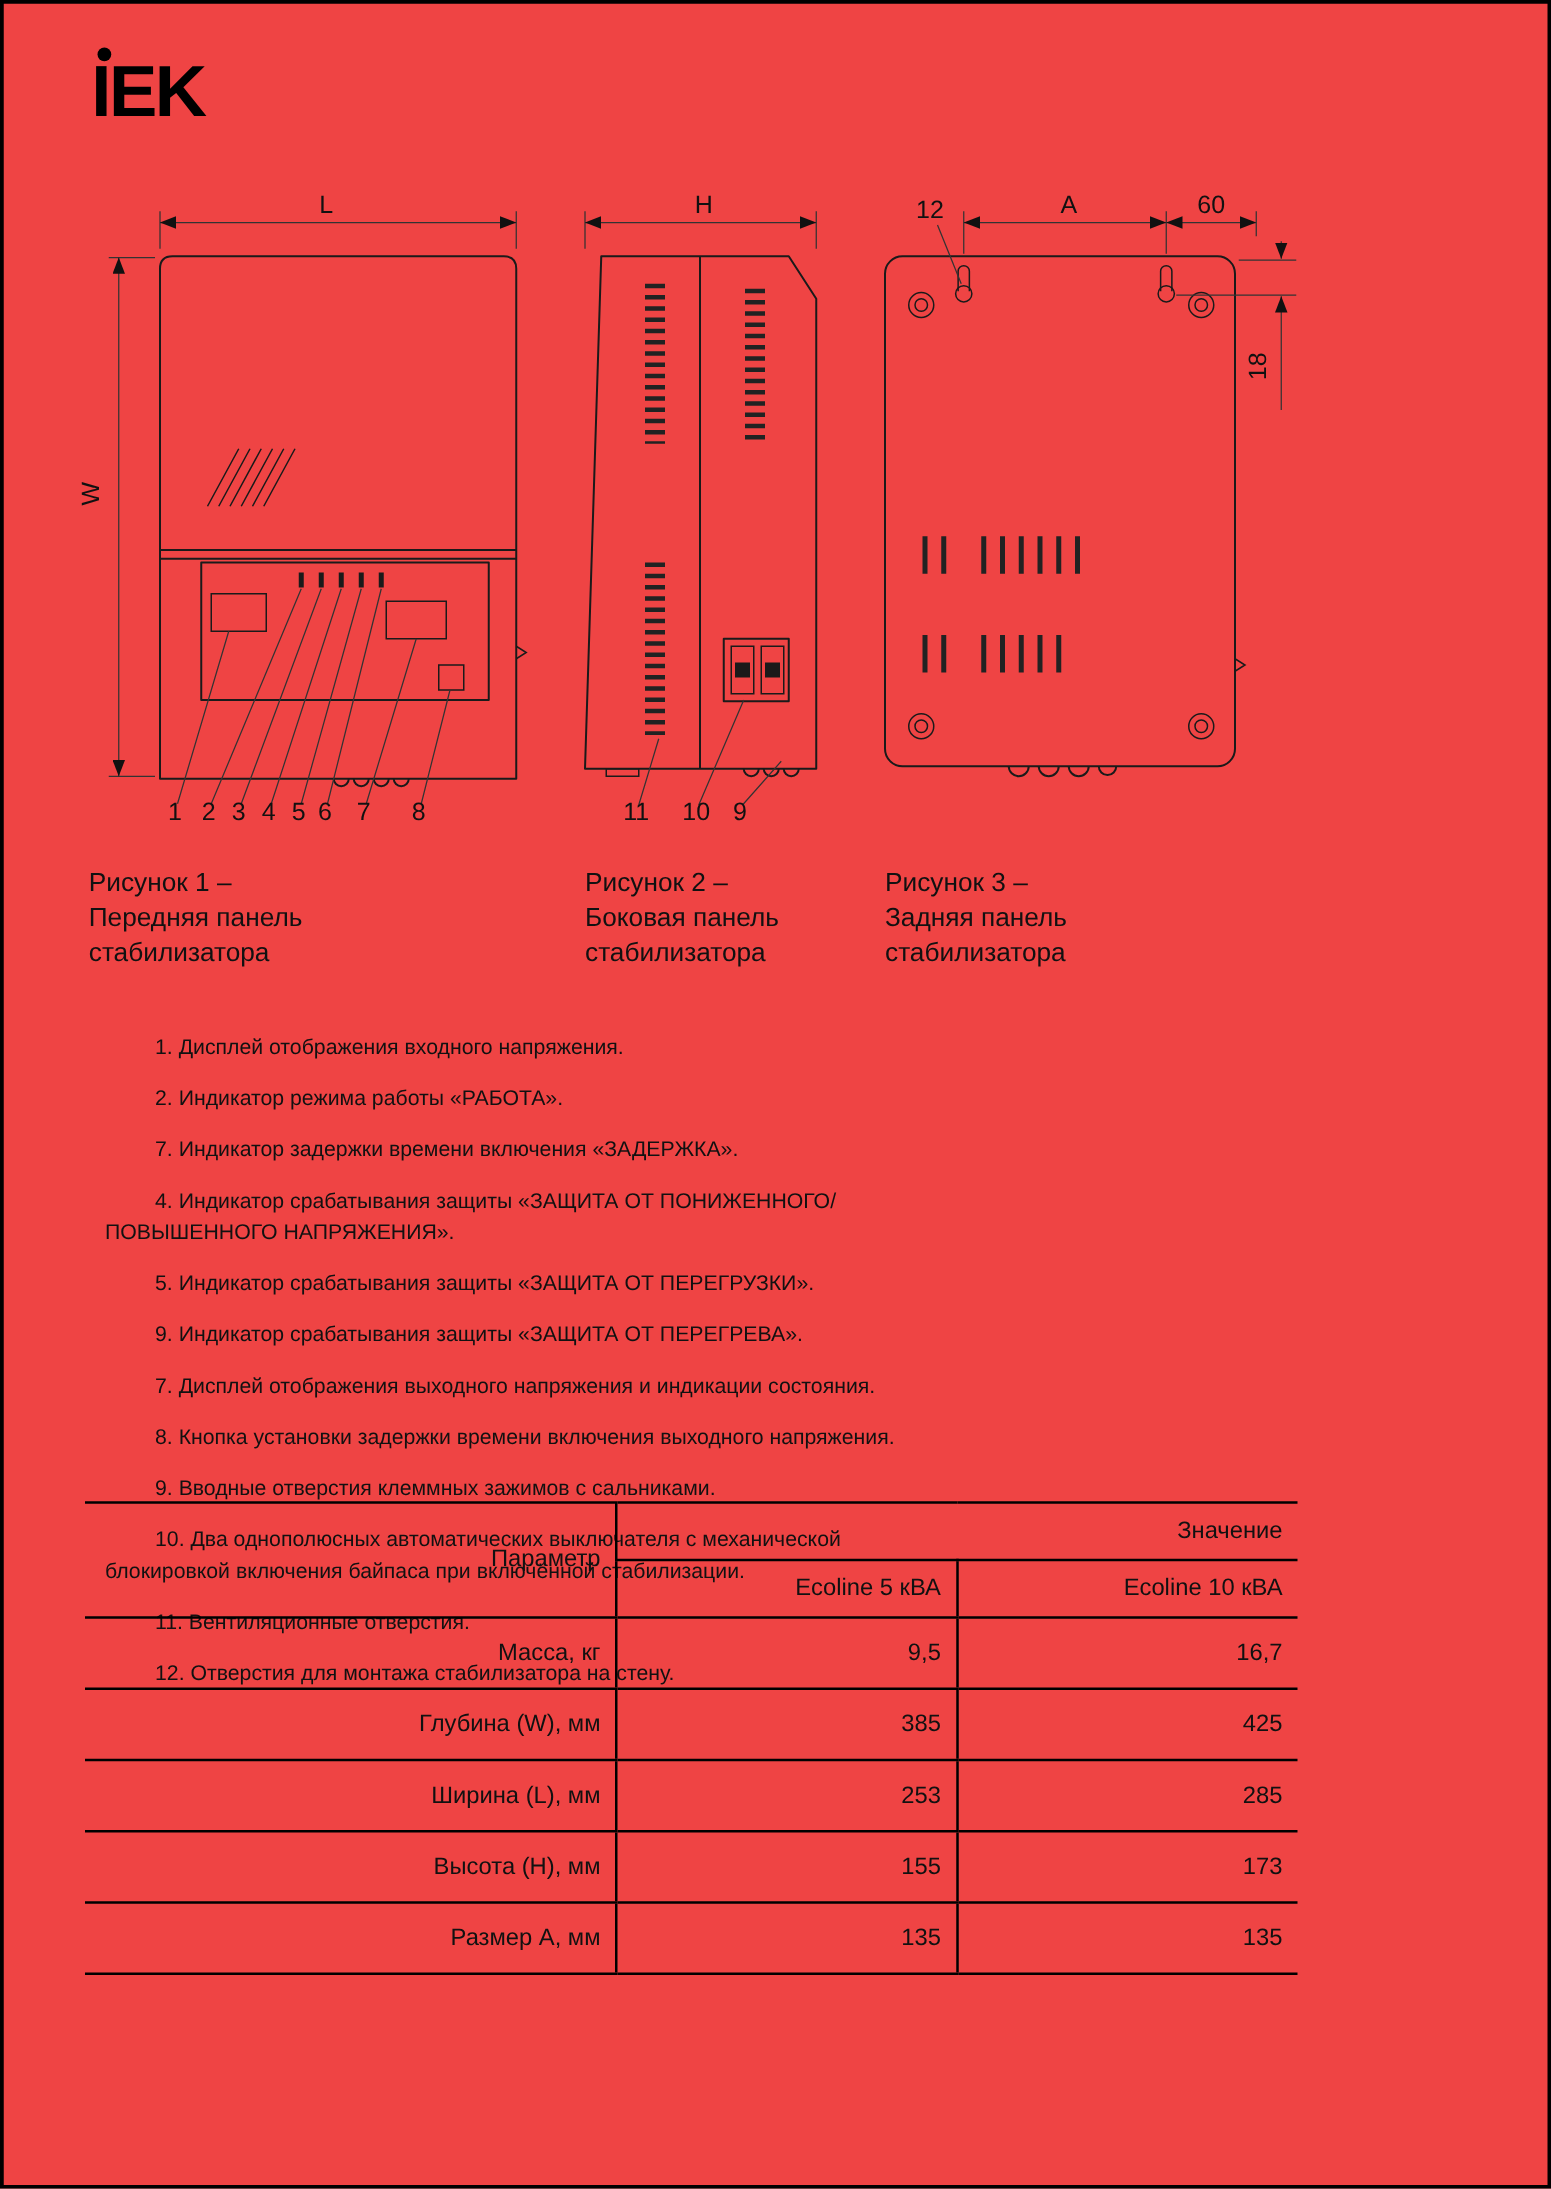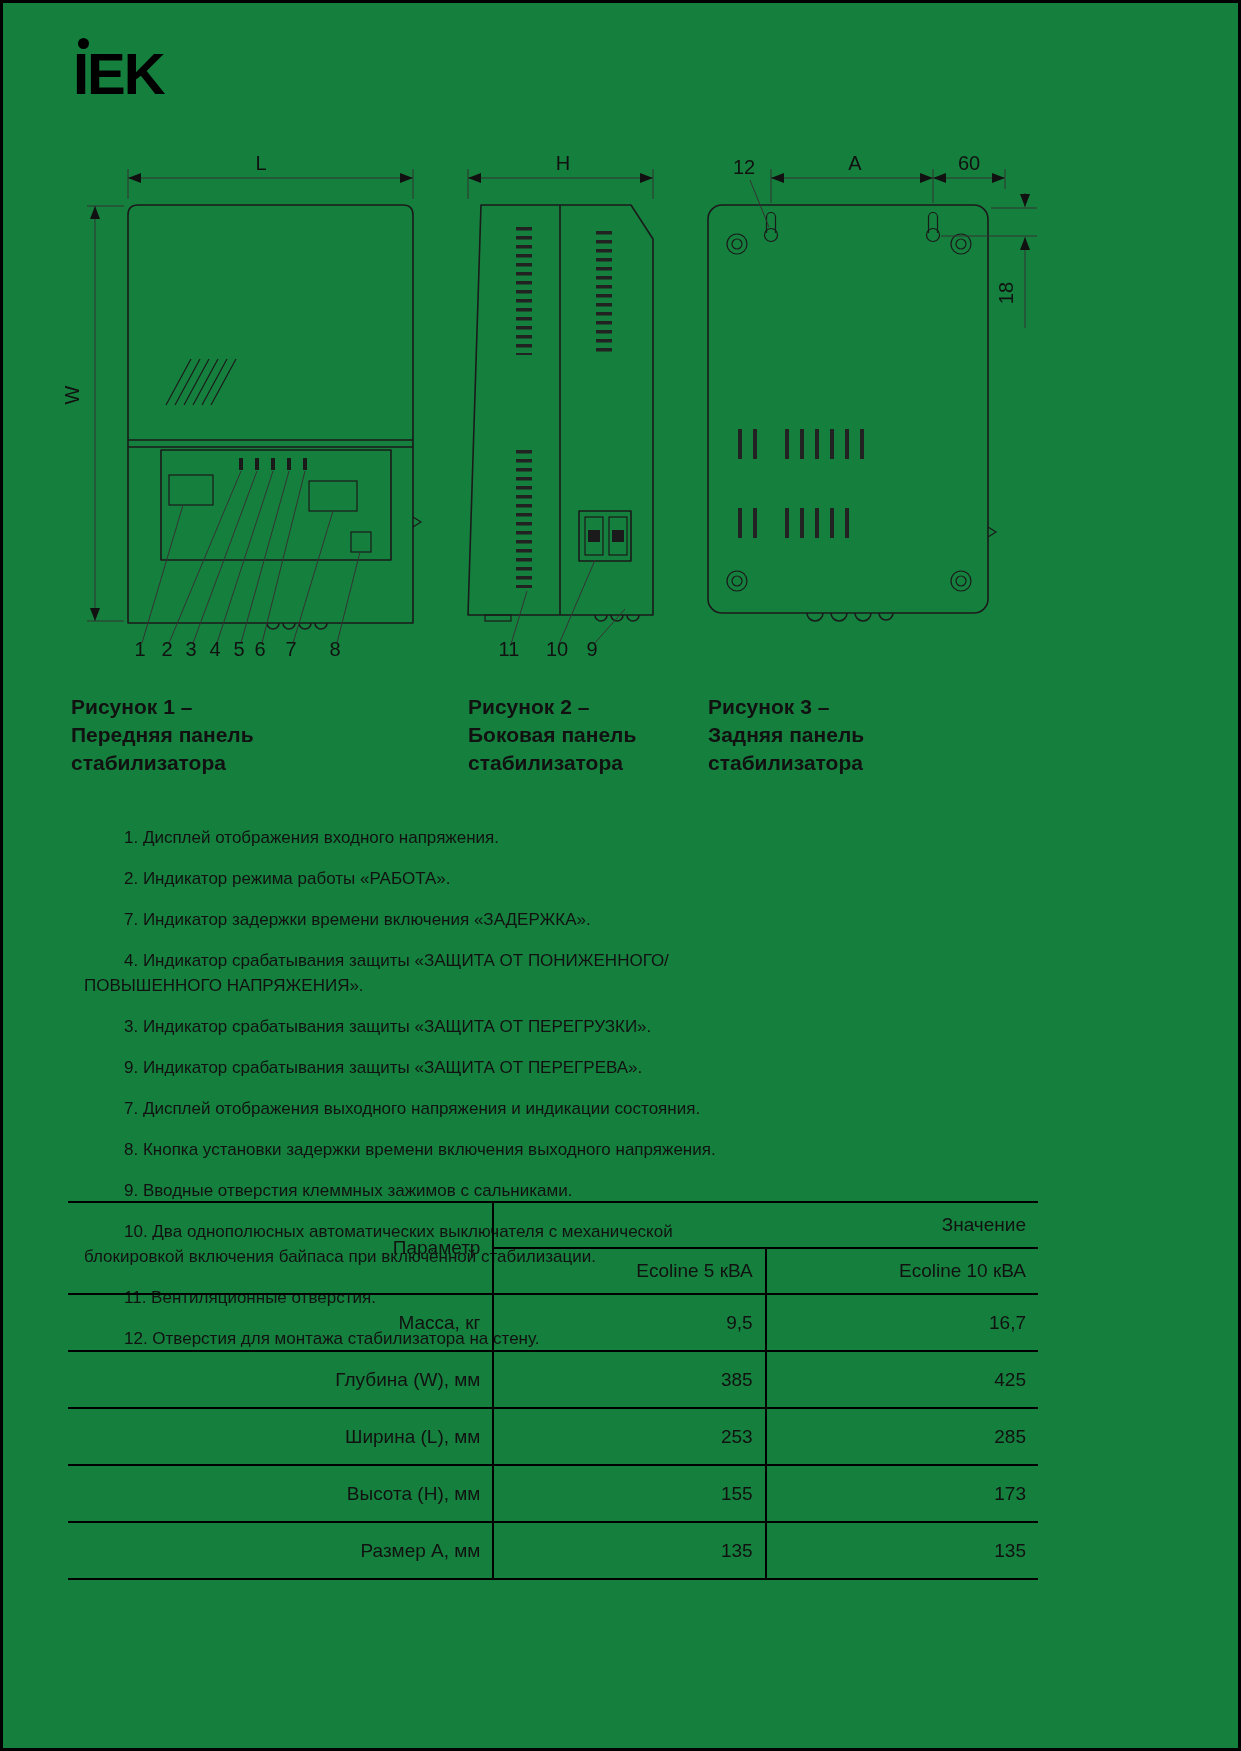--- a/index.html
+++ b/index.html
@@ -1,36 +1,36 @@
 <!DOCTYPE html>
 <html><head>
 <meta charset="utf-8">
 <style>
   html,body { margin:0; padding:0; background:#ffffff; }
   .page {
     position:relative; width:1241px; height:1751px; box-sizing:border-box;
-    border:3px solid #000; background:#15803d; overflow:hidden;
+    border:3px solid #000; background:#ef4444; overflow:hidden;
     font-family:"Liberation Sans", sans-serif; color:#111;
   }
   
   .logo { position:absolute; left:70px; top:42px; font-size:58px; font-weight:900;
           letter-spacing:-2px; color:#000; line-height:1; }
   .logo .dot { position:absolute; left:5px; top:-7px; width:11px; height:11px;
                border-radius:50%; background:#000; }
   
   .drawings { position:absolute; left:0; top:0; width:1241px; height:690px; }
   .drawings .o { fill:none; stroke:#1a1a1a; stroke-width:1.6; stroke-linejoin:round; }
   .drawings .d { fill:none; stroke:#1a1a1a; stroke-width:1.2; }
   .drawings .f { fill:#1a1a1a; stroke:none; }
   .drawings .t { fill:none; stroke:#333; stroke-width:1; }
   .drawings .v { stroke:#222; stroke-width:16; stroke-dasharray:3.5 5.5; fill:none; }
   .drawings .w { stroke:#222; stroke-width:30; stroke-dasharray:4 11; fill:none; }
   .drawings text { font-family:"Liberation Sans", sans-serif; font-size:20px; fill:#111; }
   
-  .caption { position:absolute; top:690px; font-size:21px; line-height:28px; color:#111;font-weight:bold; }
+  .caption { position:absolute; top:690px; font-size:21px; line-height:28px; color:#111; }
   .cap1 { left:68px; } .cap2 { left:465px; } .cap3 { left:705px; }
   
   .legend { position:absolute; left:65px; top:806px; width:720px;
             font-size:17px; line-height:25px; color:#111; }
   .legend p { margin:16px; text-indent:40px; }
   
   .specs { position:absolute; left:65px; top:1198px; }
   table.spec-table { border-collapse:collapse; width:970px; table-layout:fixed;
                      border-top:2px solid #000; font-size:19px; color:#111; }
   table.spec-table th, table.spec-table td {
@@ -197,21 +197,21 @@
     <div>Рисунок 3 –</div>
     <div>Задняя панель</div>
     <div>стабилизатора</div>
   </div>
 
   <div class="legend">
     <p>1. Дисплей отображения входного напряжения.</p>
     <p>2. Индикатор режима работы «РАБОТА».</p>
     <p>7. Индикатор задержки времени включения «ЗАДЕРЖКА».</p>
     <p>4. Индикатор срабатывания защиты «ЗАЩИТА ОТ ПОНИЖЕННОГО/ ПОВЫШЕННОГО НАПРЯЖЕНИЯ».</p>
-    <p>3. Индикатор срабатывания защиты «ЗАЩИТА ОТ ПЕРЕГРУЗКИ».</p>
+    <p>5. Индикатор срабатывания защиты «ЗАЩИТА ОТ ПЕРЕГРУЗКИ».</p>
     <p>9. Индикатор срабатывания защиты «ЗАЩИТА ОТ ПЕРЕГРЕВА».</p>
     <p>7. Дисплей отображения выходного напряжения и индикации состояния.</p>
     <p>8. Кнопка установки задержки времени включения выходного напряжения.</p>
     <p>9. Вводные отверстия клеммных зажимов с сальниками.</p>
     <p>10. Два однополюсных автоматических выключателя с механической блокировкой включения байпаса при включённой стабилизации.</p>
     <p>11. Вентиляционные отверстия.</p>
     <p>12. Отверстия для монтажа стабилизатора на стену.</p>
   </div>
 
   <div class="specs">

